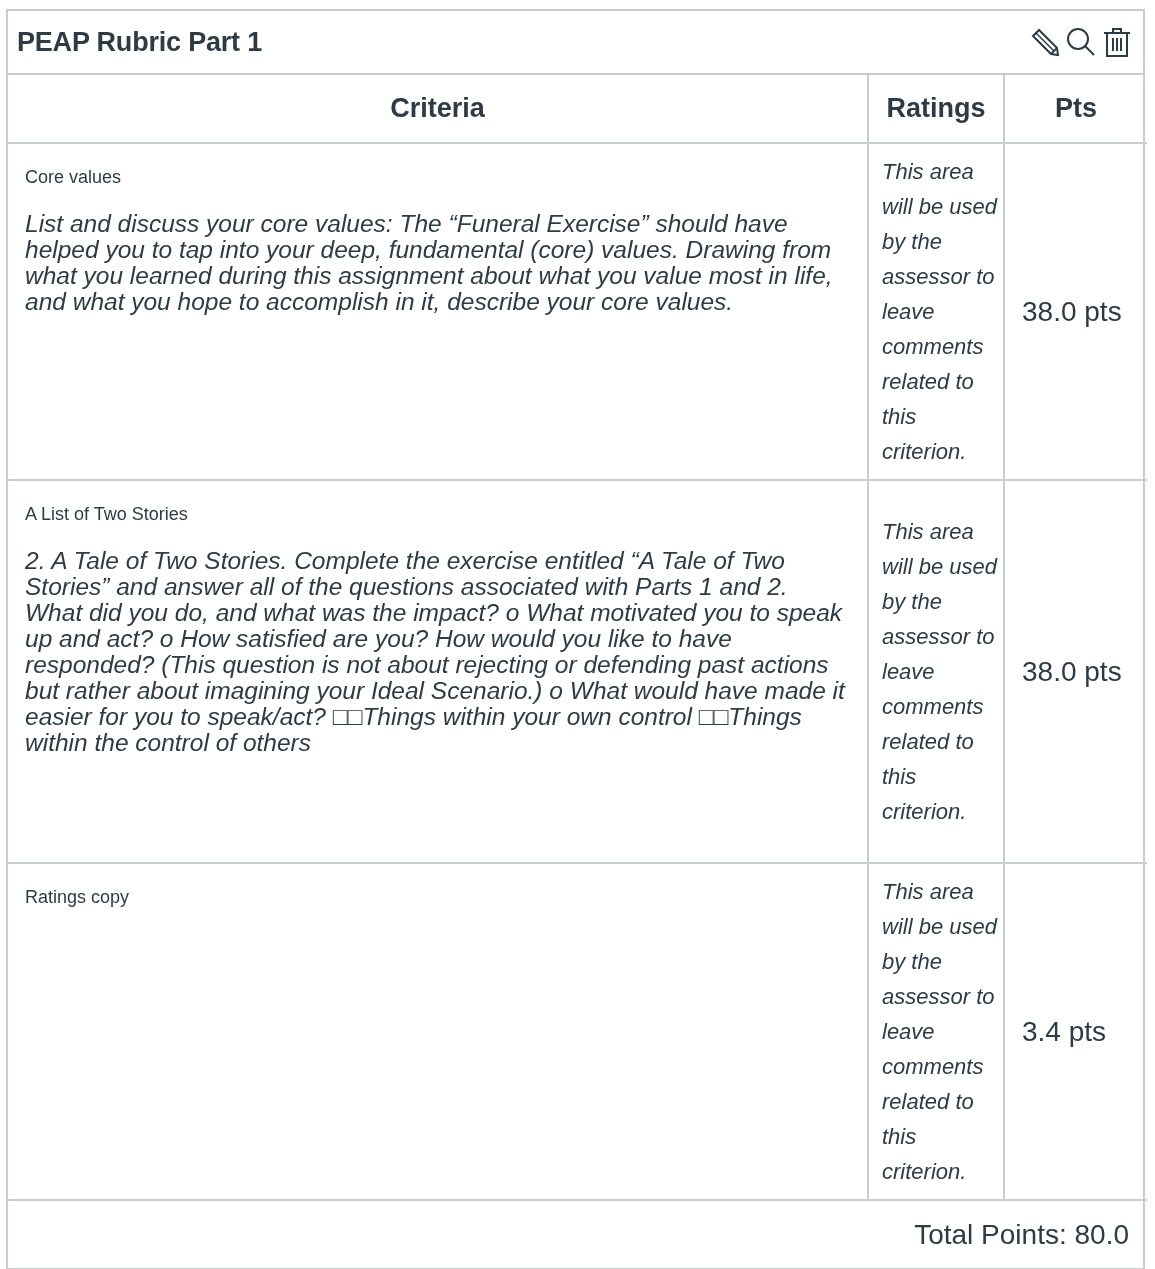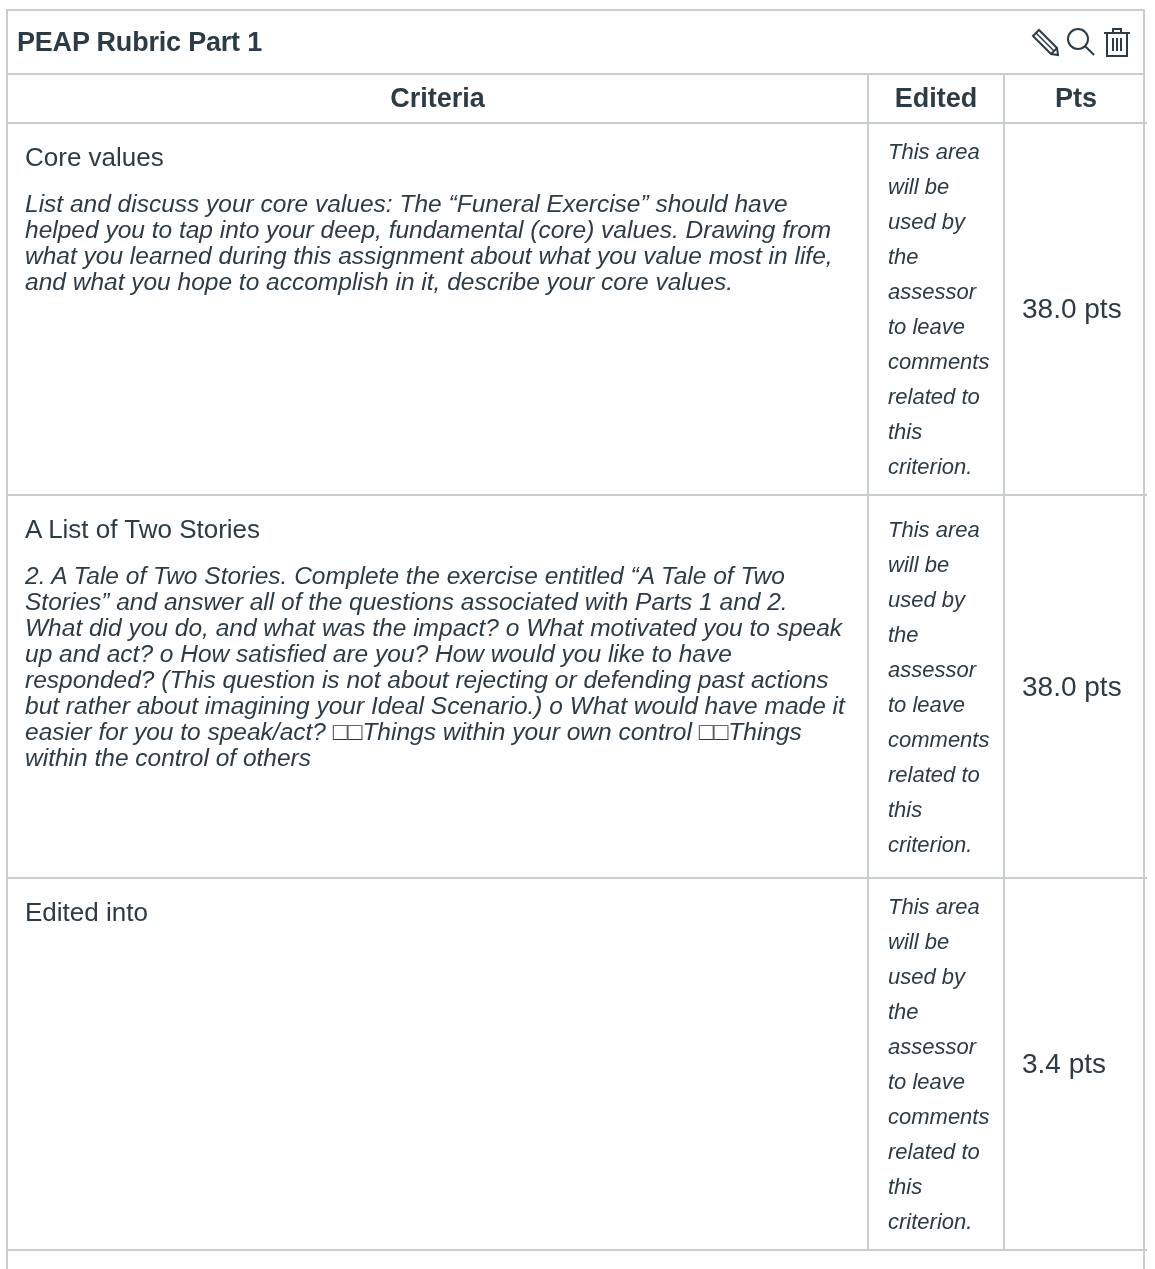--- a/index.html
+++ b/index.html
@@ -6,26 +6,26 @@
   body { width:1155px; height:1269px; position:relative; font-family:"Liberation Sans", "DejaVu Sans", sans-serif; color:#2d3b45; }
   .rubric { position:absolute; left:6px; top:9px; width:1139px; border:2px solid #c7cdd1; box-sizing:border-box; }
   .title-bar { height:62px; display:flex; align-items:center; justify-content:space-between; padding:0 10px 0 9px; border-bottom:2px solid #c7cdd1; }
   .title { font-size:27px; font-weight:bold; color:#2d3b45; letter-spacing:-0.2px;text-align:right; }
   .icons { display:flex; align-items:center; gap:4px; }
   .icon { width:32px; height:34px; display:flex; align-items:center; justify-content:center; cursor:pointer; }
   table { border-collapse:collapse; width:100%; table-layout:fixed; }
   th, td { border:2px solid #c7cdd1; box-sizing:border-box; }
   tr > *:first-child { border-left:none; }
   tr > *:last-child { border-right:none; }
-  th { height:48px; font-size:27px; font-weight:bold; color:#2d3b45; text-align:center; }
+  th { height:68px; font-size:27px; font-weight:bold; color:#2d3b45; text-align:center; }
   thead tr:first-child th { border-top:none; }
   td.crit { vertical-align:top; padding:16px 18px 14px 17px; }
-  .crit-title { font-size:26px; color:#2d3b45; line-height:34px; margin-bottom:17px; }
+  .crit-title { font-size:18px; color:#2d3b45; line-height:34px; margin-bottom:17px; }
   .crit-desc { font-size:24.5px; font-style:italic; color:#2d3b45; line-height:26px; }
-  td.rating { vertical-align:middle; padding:10px 6px 10px 19px; font-size:22px; font-style:italic; line-height:35px; color:#2d3b45; }
+  td.rating { vertical-align:middle; padding:10px 6px 10px 13px; font-size:22px; font-style:italic; line-height:35px; color:#2d3b45; }
   td.pts { vertical-align:middle; font-size:28px; padding-left:17px; color:#2d3b45;margin-top:28px; }
   td.total { height:68px; text-align:right; font-size:28px; padding-right:18px; border-bottom:none; }
   .r1 { height:334px; } .r2 { height:383px; } .r3 { height:334px; }
 </style>
 </head>
 <body>
 
 <div class="rubric">
   <div class="title-bar">
     <div class="title">PEAP Rubric Part 1</div>
@@ -56,21 +56,21 @@
 
   <table>
     <colgroup>
       <col style="width:860px">
       <col style="width:136px">
       <col style="width:143px">
     </colgroup>
     <thead>
       <tr>
         <th>Criteria</th>
-        <th>Edited</th>
+        <th>Ratings</th>
         <th>Pts</th>
       </tr>
     </thead>
     <tbody>
       <tr class="r1">
         <td class="crit">
           <div class="crit-title">Core values</div>
           <div class="crit-desc">List and discuss your core values: The “Funeral Exercise” should have helped you to tap into your deep, fundamental (core) values. Drawing from what you learned during this assignment about what you value most in life, and what you hope to accomplish in it, describe your core values.</div>
         </td>
         <td class="rating">This area will be used by the assessor to leave comments related to this criterion.</td>
@@ -79,21 +79,21 @@
       <tr class="r2">
         <td class="crit">
           <div class="crit-title">A List of Two Stories</div>
           <div class="crit-desc">2. A Tale of Two Stories. Complete the exercise entitled “A Tale of Two Stories” and answer all of the questions associated with Parts 1 and 2. What did you do, and what was the impact? o What motivated you to speak up and act? o How satisfied are you? How would you like to have responded? (This question is not about rejecting or defending past actions but rather about imagining your Ideal Scenario.) o What would have made it easier for you to speak/act? □□Things within your own control □□Things within the control of others</div>
         </td>
         <td class="rating">This area will be used by the assessor to leave comments related to this criterion.</td>
         <td class="pts">38.0 pts</td>
       </tr>
       <tr class="r3">
         <td class="crit">
-          <div class="crit-title">Edited into</div>
+          <div class="crit-title">Ratings copy</div>
           <div class="crit-desc"></div>
         </td>
         <td class="rating">This area will be used by the assessor to leave comments related to this criterion.</td>
         <td class="pts">3.4 pts</td>
       </tr>
       <tr>
         <td class="total" colspan="3">Total Points: 80.0</td>
       </tr>
     </tbody>
   </table>

